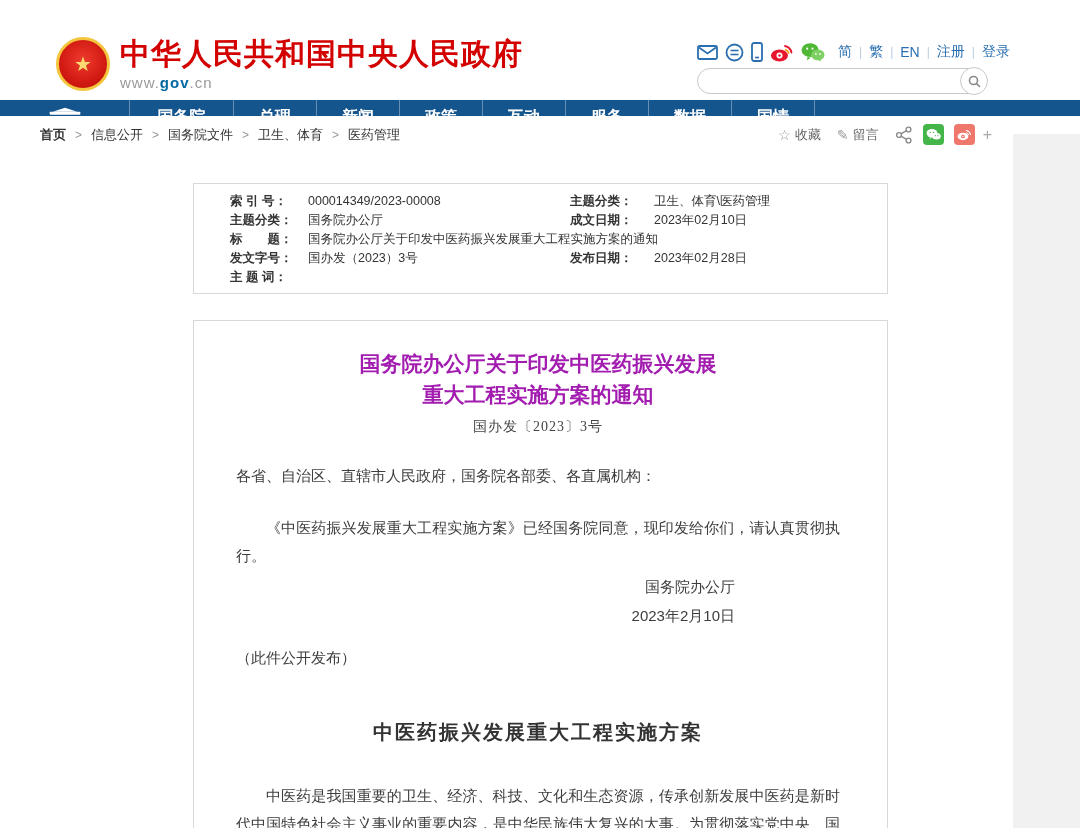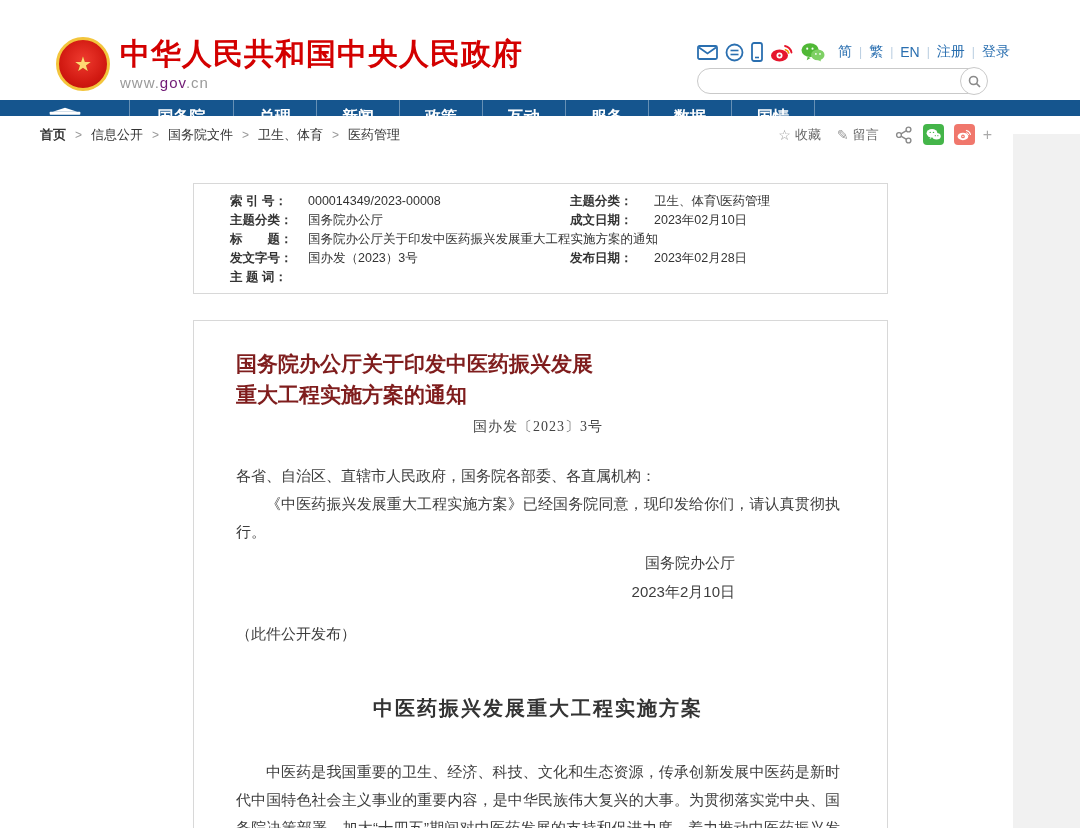--- a/index.html
+++ b/index.html
@@ -9,21 +9,21 @@
 
   
   .site-header { position:relative; height:100px; background:#fff; }
   .emblem { position:absolute; left:56px; top:37px; width:54px; height:54px; border-radius:50%;
             background:radial-gradient(circle at 50% 42%, #ef3b2f 0%, #d21a12 60%, #b80d07 100%);
             border:3px solid #f3c53c; display:flex; align-items:center; justify-content:center; cursor:pointer; }
   .emblem .star { color:#ffd873; font-size:20px; line-height:1; text-shadow:0 0 1px #a65c00; }
   .masthead { position:absolute; left:120px; top:38px; }
   .site-title { font-size:30px; font-weight:bold; color:#d30000; letter-spacing:1px; line-height:32px; }
   .site-url { margin-top:4px; font-size:15px; color:#9a9a9a; letter-spacing:1px; }
-  .site-url .gov { color:#701a75; font-weight:normal; }
+  .site-url .gov { color:#0369a1; font-weight:bold; }
 
   .header-right { position:absolute; left:697px; top:40px; width:300px; }
   .icon-row { display:flex; align-items:center; height:24px; }
   .hicon { display:inline-flex; align-items:center; justify-content:center; width:24px; height:22px; margin-right:7px; cursor:pointer; }
   .lang-links { display:flex; align-items:center; font-size:14px; margin-left:6px; white-space:nowrap; }
   .lang-links .lnk { color:#2a6fb0; cursor:pointer; }
   .lang-links .sep { color:#b9cde0; margin:0 7px; font-size:12px; }
   .search-box { position:absolute; left:0; top:28px; width:290px; height:26px; border:1px solid #c9c9c9;
                 border-radius:14px; background:#fff; display:flex; align-items:center; }
   .search-input { flex:1; border:none; outline:none; background:transparent; height:22px; padding:0 12px; font-size:13px; }
@@ -58,26 +58,26 @@
   
   .meta-box { width:695px; margin:30px 0 0 193px; border:1px solid #d8d8d8; padding:8px 7px 6px 36px; }
   .meta-grid { display:grid; grid-template-columns:76px 264px 82px 1fr; font-size:12.5px; line-height:19px; }
   .meta-label { font-weight:bold; color:#333; white-space:pre; }
   .meta-value { color:#333; padding-left:2px; }
   .span3 { grid-column:2 / 5; }
 
   
   .doc-box { width:695px; margin:26px 0 0 193px; border:1px solid #d8d8d8; border-bottom:none;
              padding:28px 47px 40px 42px; height:700px; background:#fff; }
-  .doc-title { text-align:left; font-family:"Liberation Serif","DejaVu Serif",serif; font-weight:bold;
-               font-size:21px; line-height:31px; color:#7f1d1d; }
+  .doc-title { text-align:center; font-family:"Liberation Serif","DejaVu Serif",serif; font-weight:bold;
+               font-size:21px; line-height:31px; color:#a21caf; }
   .doc-number { text-align:center; font-family:"Liberation Serif","DejaVu Serif",serif; font-size:14px;
                 color:#444; margin-top:7px; letter-spacing:1px; }
   .doc-body { margin-top:26px; font-size:15px; line-height:28px; color:#3d3d3d; }
-  .para-indent { text-indent:2em; text-align:justify; }
+  .para-indent { text-indent:2em; text-align:justify;margin-top:24px; }
   .sign-block { text-align:right; padding-right:105px; line-height:29px; margin-top:2px; }
   .public-note { margin-top:14px; }
   .doc-subtitle { text-align:center; font-family:"Liberation Serif","DejaVu Serif",serif; font-weight:bold;
                   font-size:20px; color:#333; margin-top:46px; letter-spacing:2px; }
   .doc-body .last-para { margin-top:36px; }
 
   svg { display:block; }
 </style>
 </head>
 <body>

